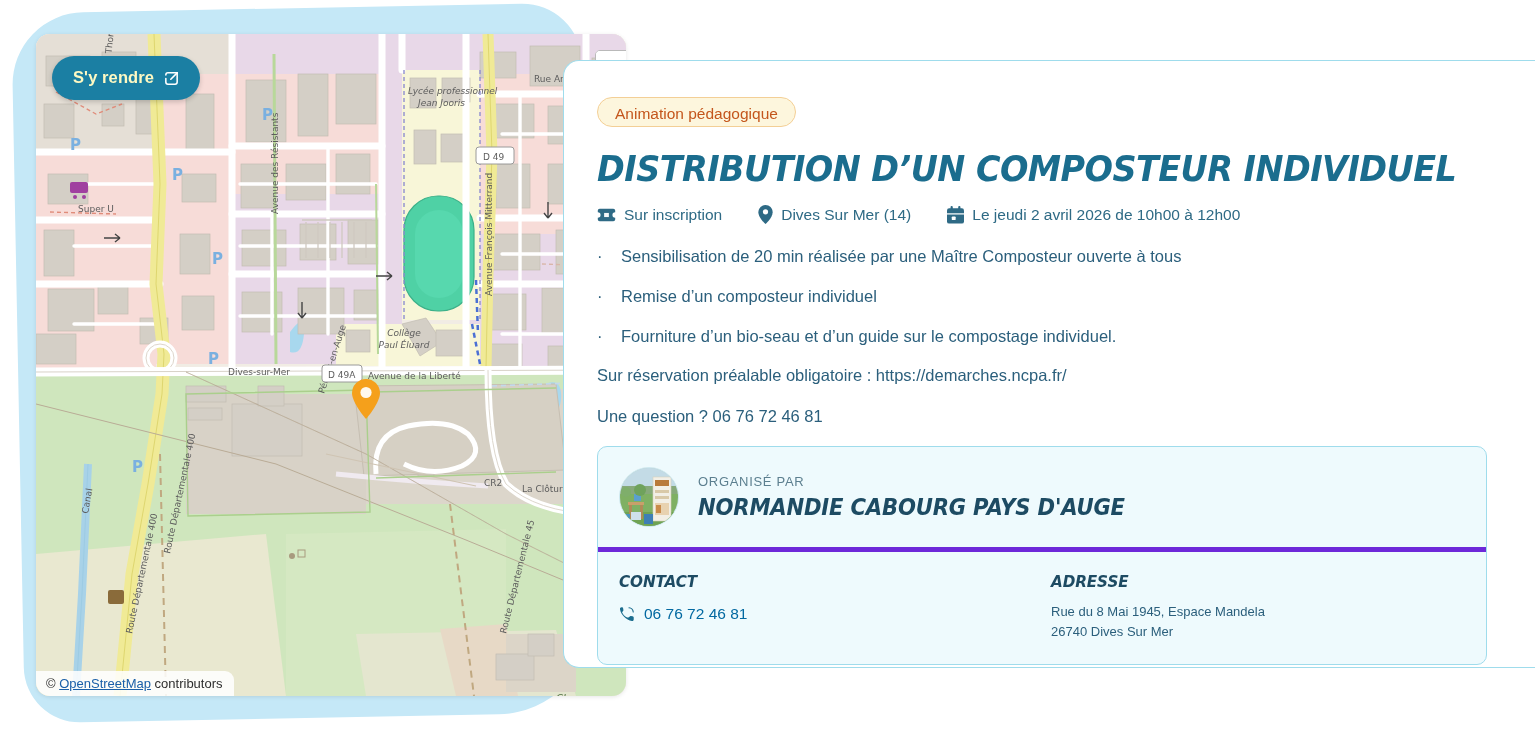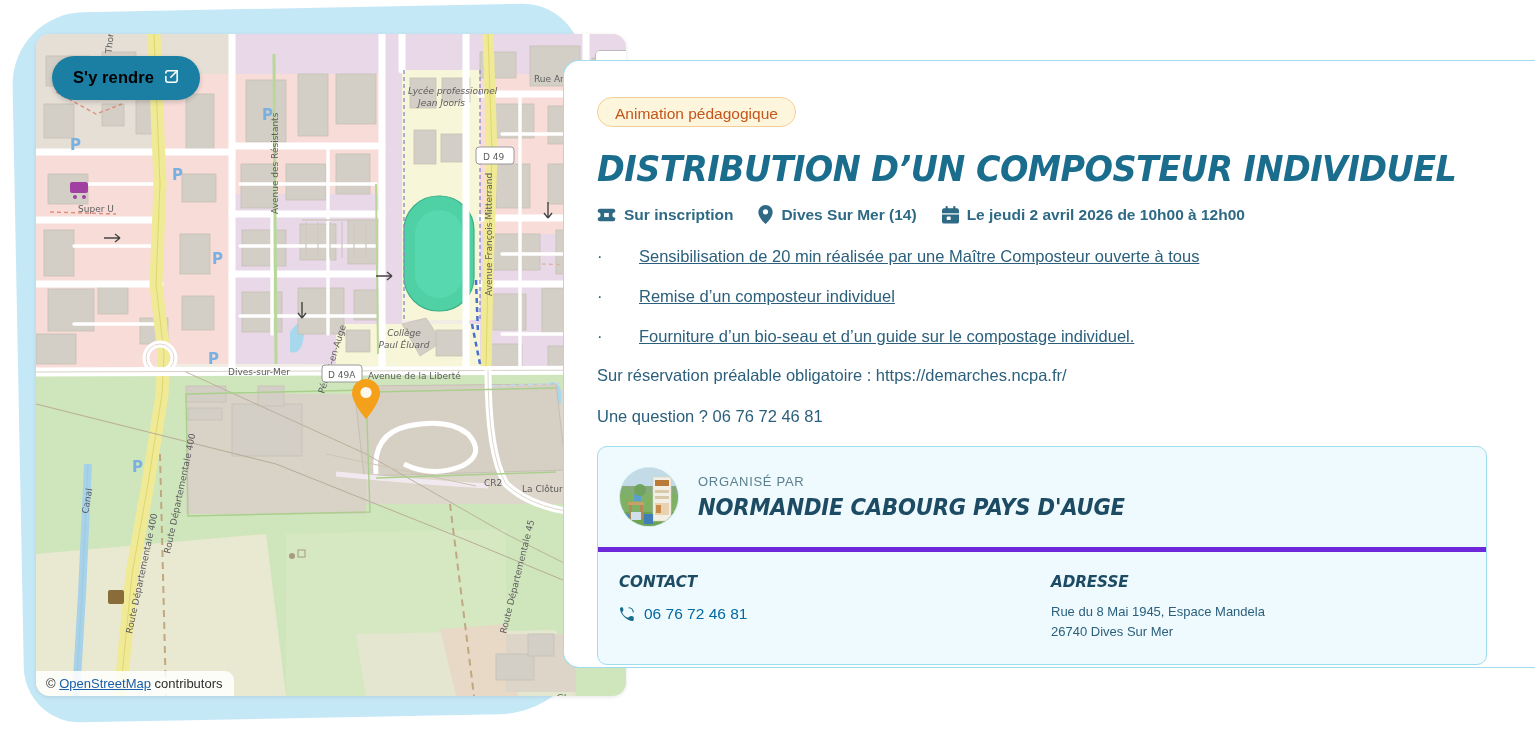--- a/index.html
+++ b/index.html
@@ -54,24 +54,24 @@
   }
   .map-canvas svg { display: block; }
 
   
   .goto-btn {
     position: absolute;
     left: 16px;
     top: 22px;
     z-index: 40;
     display: inline-flex;
-    align-items: flex-start;
+    align-items: flex-end;
     gap: 9px;
     background: #1b7fa3;
-    color: #000000;
+    color: #fef9c3;
     border: none;
     border-radius: 24px;
     padding: 12px 20px 13px 21px;
     font-family: "Liberation Sans", sans-serif;
     font-size: 16.5px;
     font-weight: bold;
     letter-spacing: .1px;
     cursor: pointer;
     box-shadow: 0 2px 5px rgba(0,0,0,.18);
     white-space: nowrap;
@@ -167,26 +167,25 @@
     letter-spacing: -0.6px;
     line-height: 1.05;
     transform: scaleX(.93);
     transform-origin: left center;
     white-space: nowrap;
   }
 
   .meta {
     display: flex;
     align-items: center;
-    gap: 9px;
+    gap: 20px;
     margin-top: 18px;
     color: #2e6a85;
     font-size: 15.5px;
     font-family: "Liberation Sans", sans-serif;
-    font-weight: bold;
   }
   .meta-item {
     display: inline-flex;
     align-items: center;
     gap: 8px;
     margin-right: 16px;
     white-space: nowrap;
   }
   .meta-item svg { display: block; flex: 0 0 auto; }
 
@@ -201,21 +200,21 @@
     margin-bottom: 19px;
     line-height: 1.25;
   }
   .bullet-dot {
     width: 8px;
     flex: 0 0 auto;
     color: #2b5f7c;
     font-size: 16.5px;
     line-height: 1.25;
   }
-  .bullet-text { margin-left: 34px; text-decoration: underline; }
+  .bullet-text { margin-left: 16px; }
 
   .para {
     color: #2b5f7c;
     font-size: 16.5px;
     font-family: "Liberation Sans", sans-serif;
     margin: 0 0 19px 0;
     line-height: 1.3;
   }
 
   

